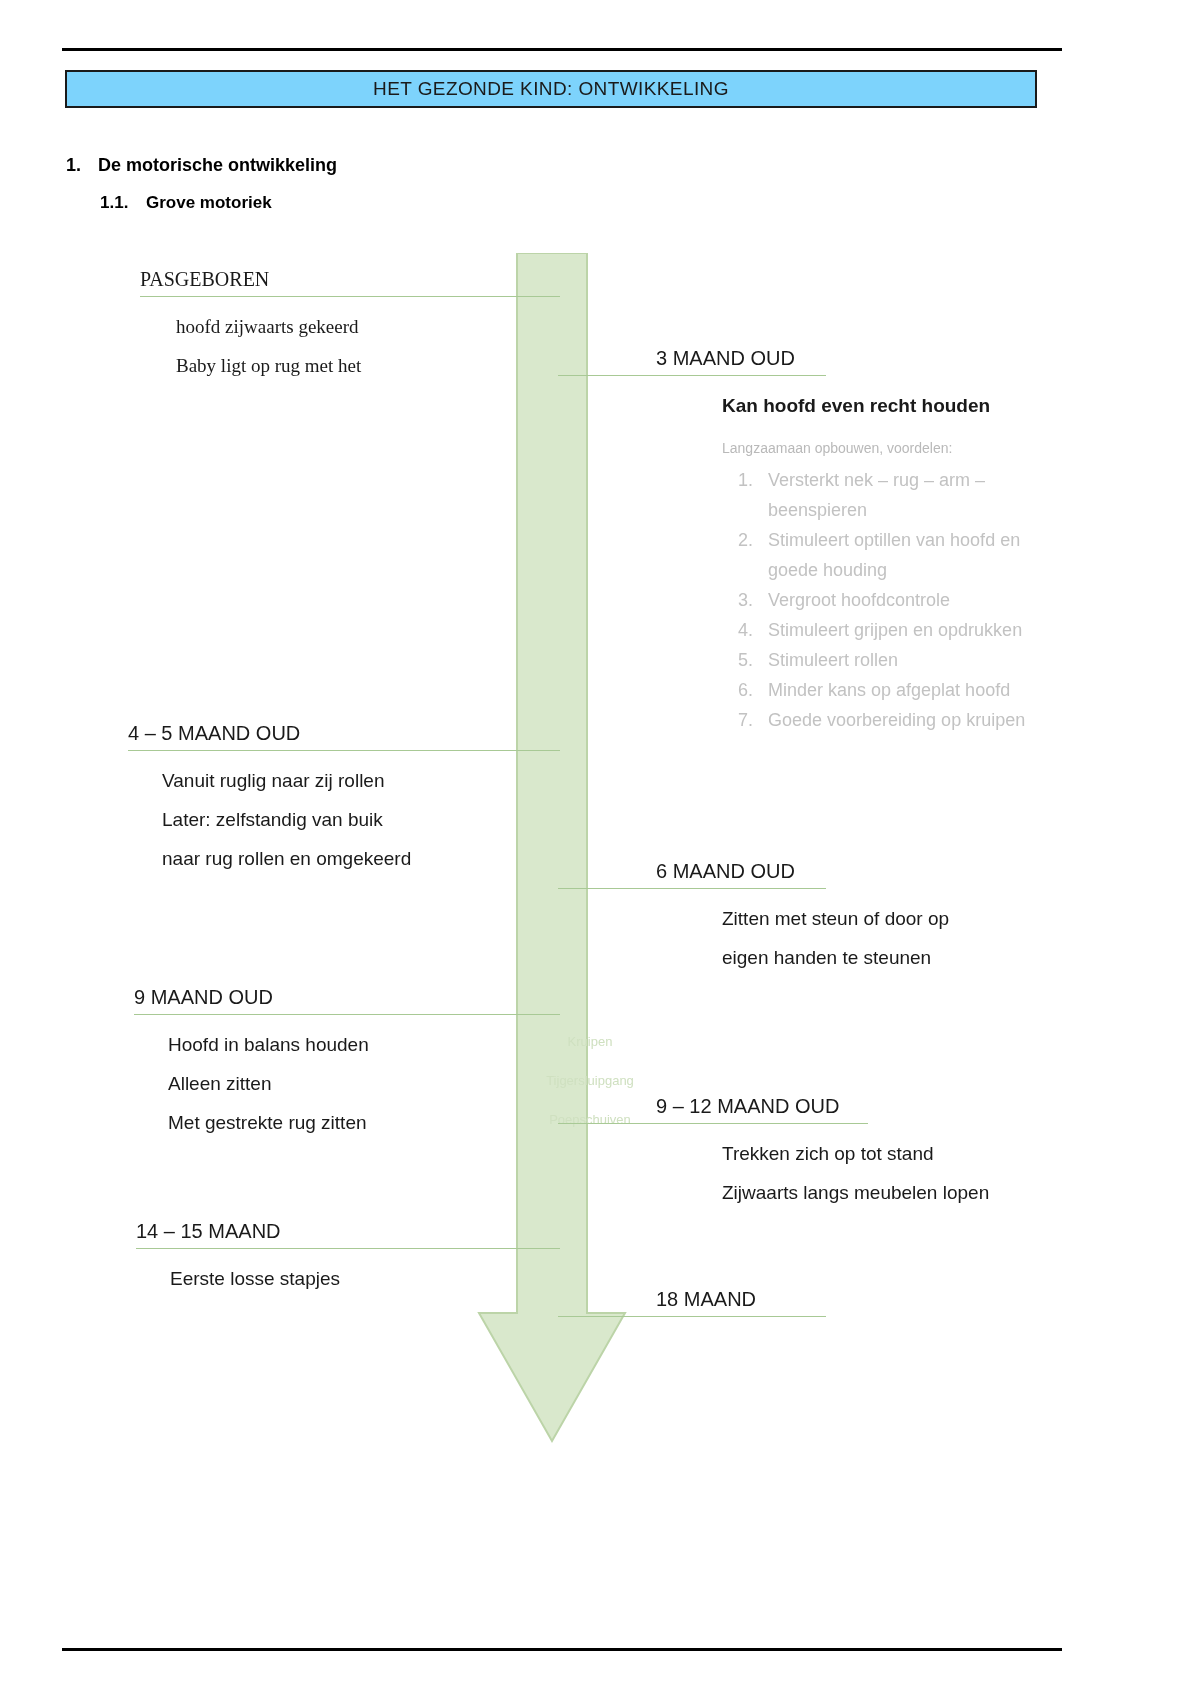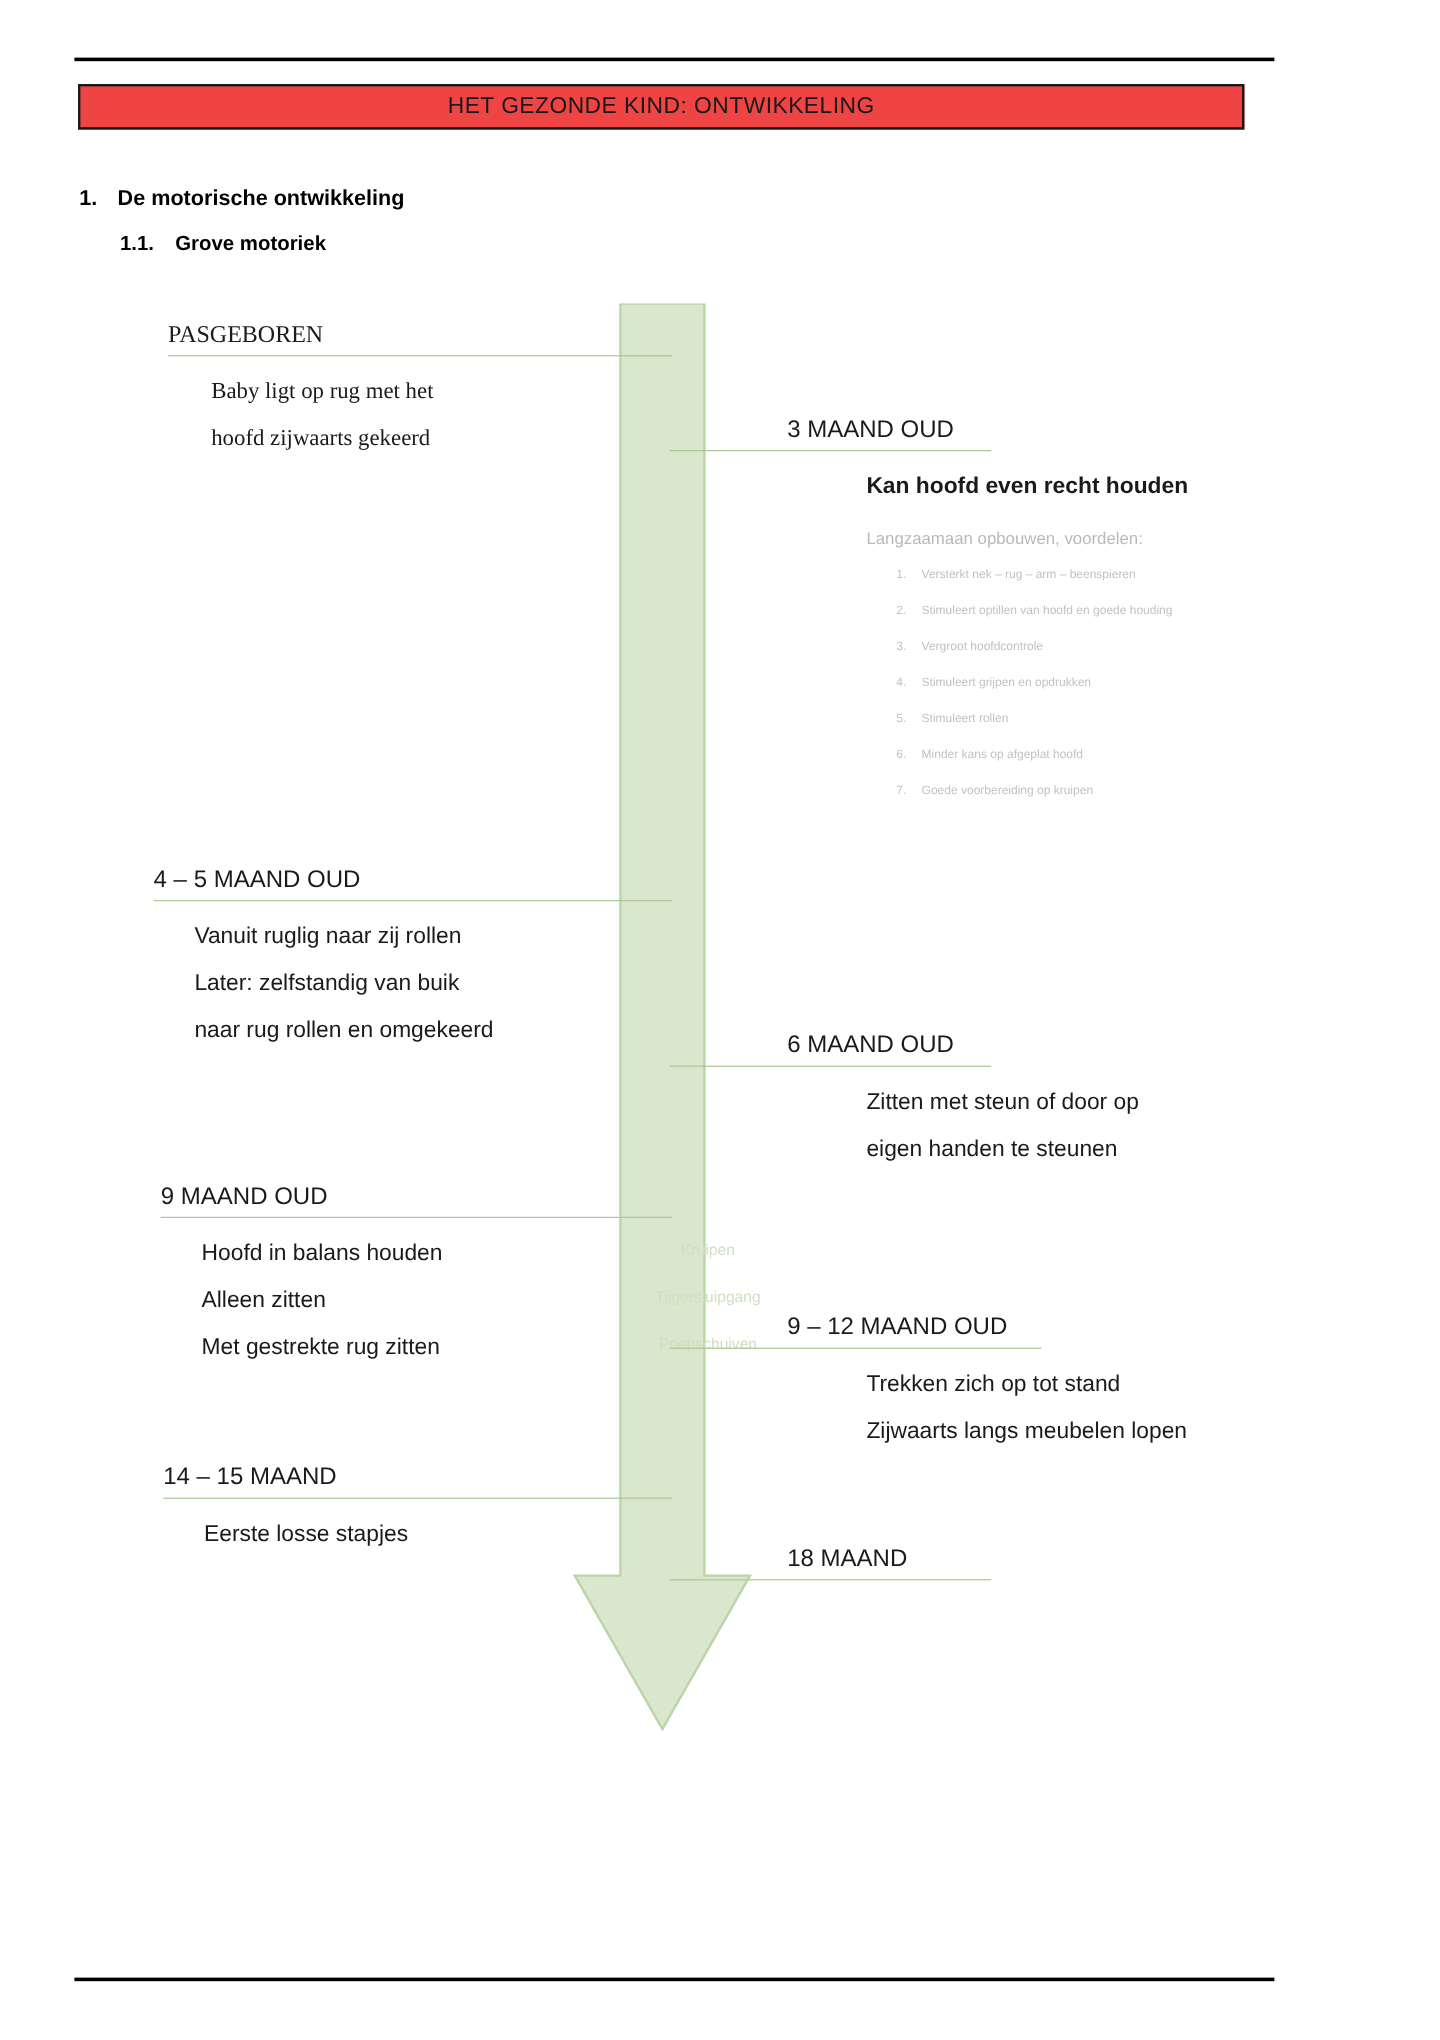--- a/index.html
+++ b/index.html
@@ -39,21 +39,21 @@
     background: #000000;
   }
 
   
   .banner {
     position: absolute;
     left: 65px;
     top: 70px;
     width: 972px;
     height: 38px;
-    background: #ef4444;
+    background: #7dd3fc;
     border: 2px solid #1a1a1a;
     display: flex;
     align-items: center;
     justify-content: center;
     box-sizing: border-box;
   }
   .banner-text {
     font-size: 19px;
     letter-spacing: 0.4px;
     color: #1a1a1a;
@@ -120,21 +120,21 @@
     font-size: 14px;
     color: #b9b9b9;
     margin-top: 12px;
     padding-left: 36px;
     line-height: 22px;
   }
   ol.faded-list {
     margin: 6px 0 0 0;
     padding-left: 72px;
     color: #c2c2c2;
-    font-size: 10px;
+    font-size: 18px;
     line-height: 30px;
   }
   ol.faded-list li { padding-left: 10px; }
   ol.faded-list li .wrap2 {
     display: block;
     line-height: 30px;
   }
 
   
   .ghost-words {
@@ -176,22 +176,22 @@
   <div class="ghost-words">
     <div>Kruipen</div>
     <div>Tijgersluipgang</div>
     <div>Poepschuiven</div>
   </div>
 
   <div class="block left-block" style="left:140px; top:268px; width:420px;font-family:Liberation Serif, serif;">
     <div class="hdr">PASGEBOREN</div>
     <div class="rule" style="width:420px;"></div>
     <div class="body">
+      <div class="line">hoofd zijwaarts gekeerd</div>
       <div class="line">Baby ligt op rug met het</div>
-      <div class="line">hoofd zijwaarts gekeerd</div>
     </div>
   </div>
 
   <div class="block" style="left:558px; top:347px; width:500px;">
     <div style="padding-left:98px;">
       <div class="hdr">3 MAAND OUD</div>
     </div>
     <div class="rule" style="width:268px; margin-left:0;"></div>
     <div class="body" style="padding-left:164px;font-weight:bold;">
       <div class="line">Kan hoofd even recht houden</div>

